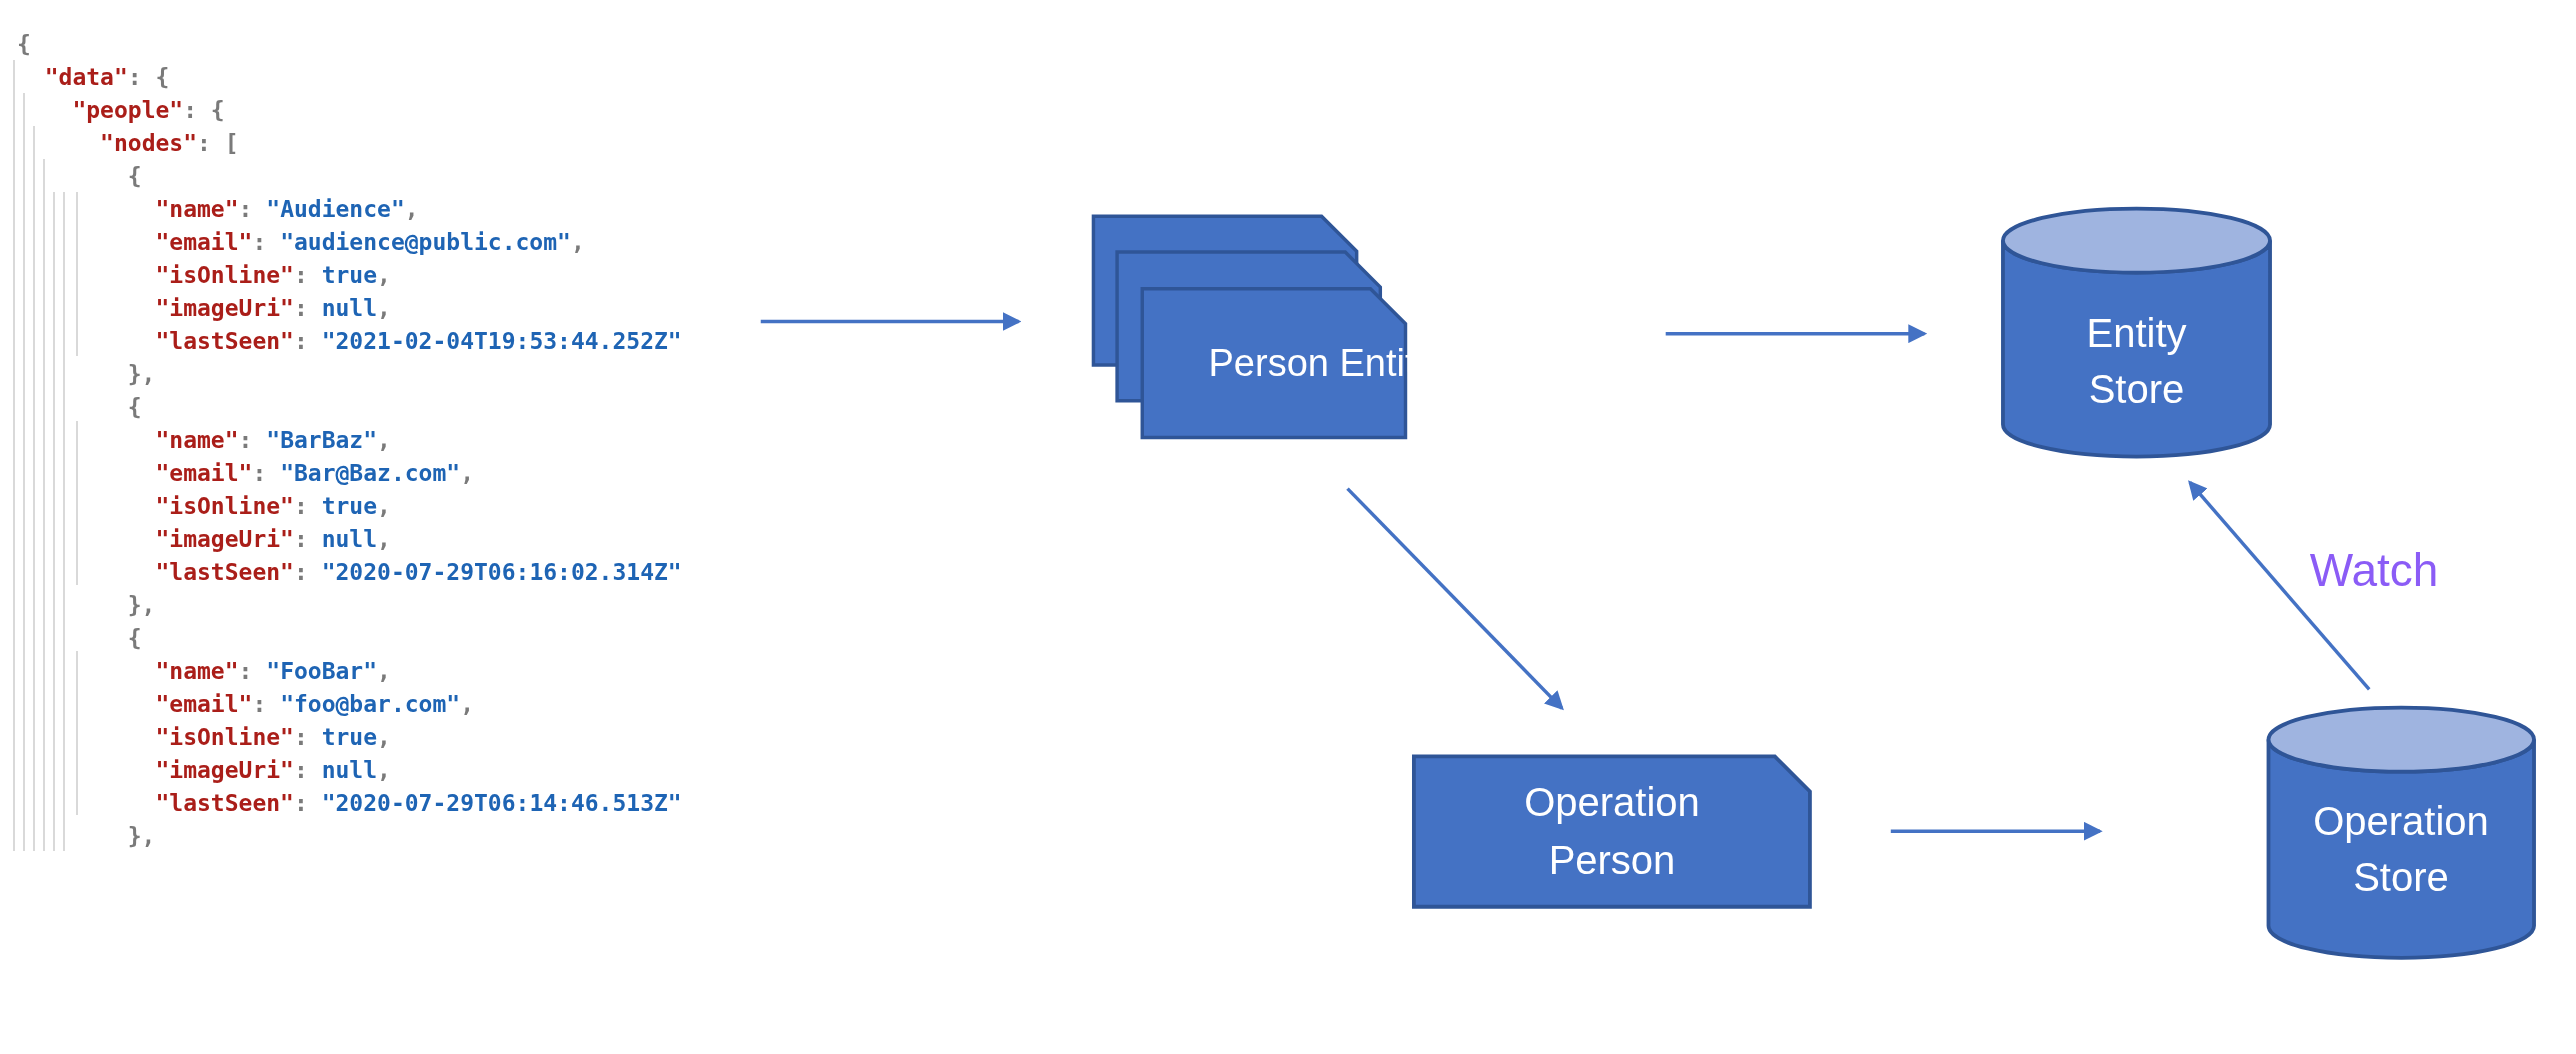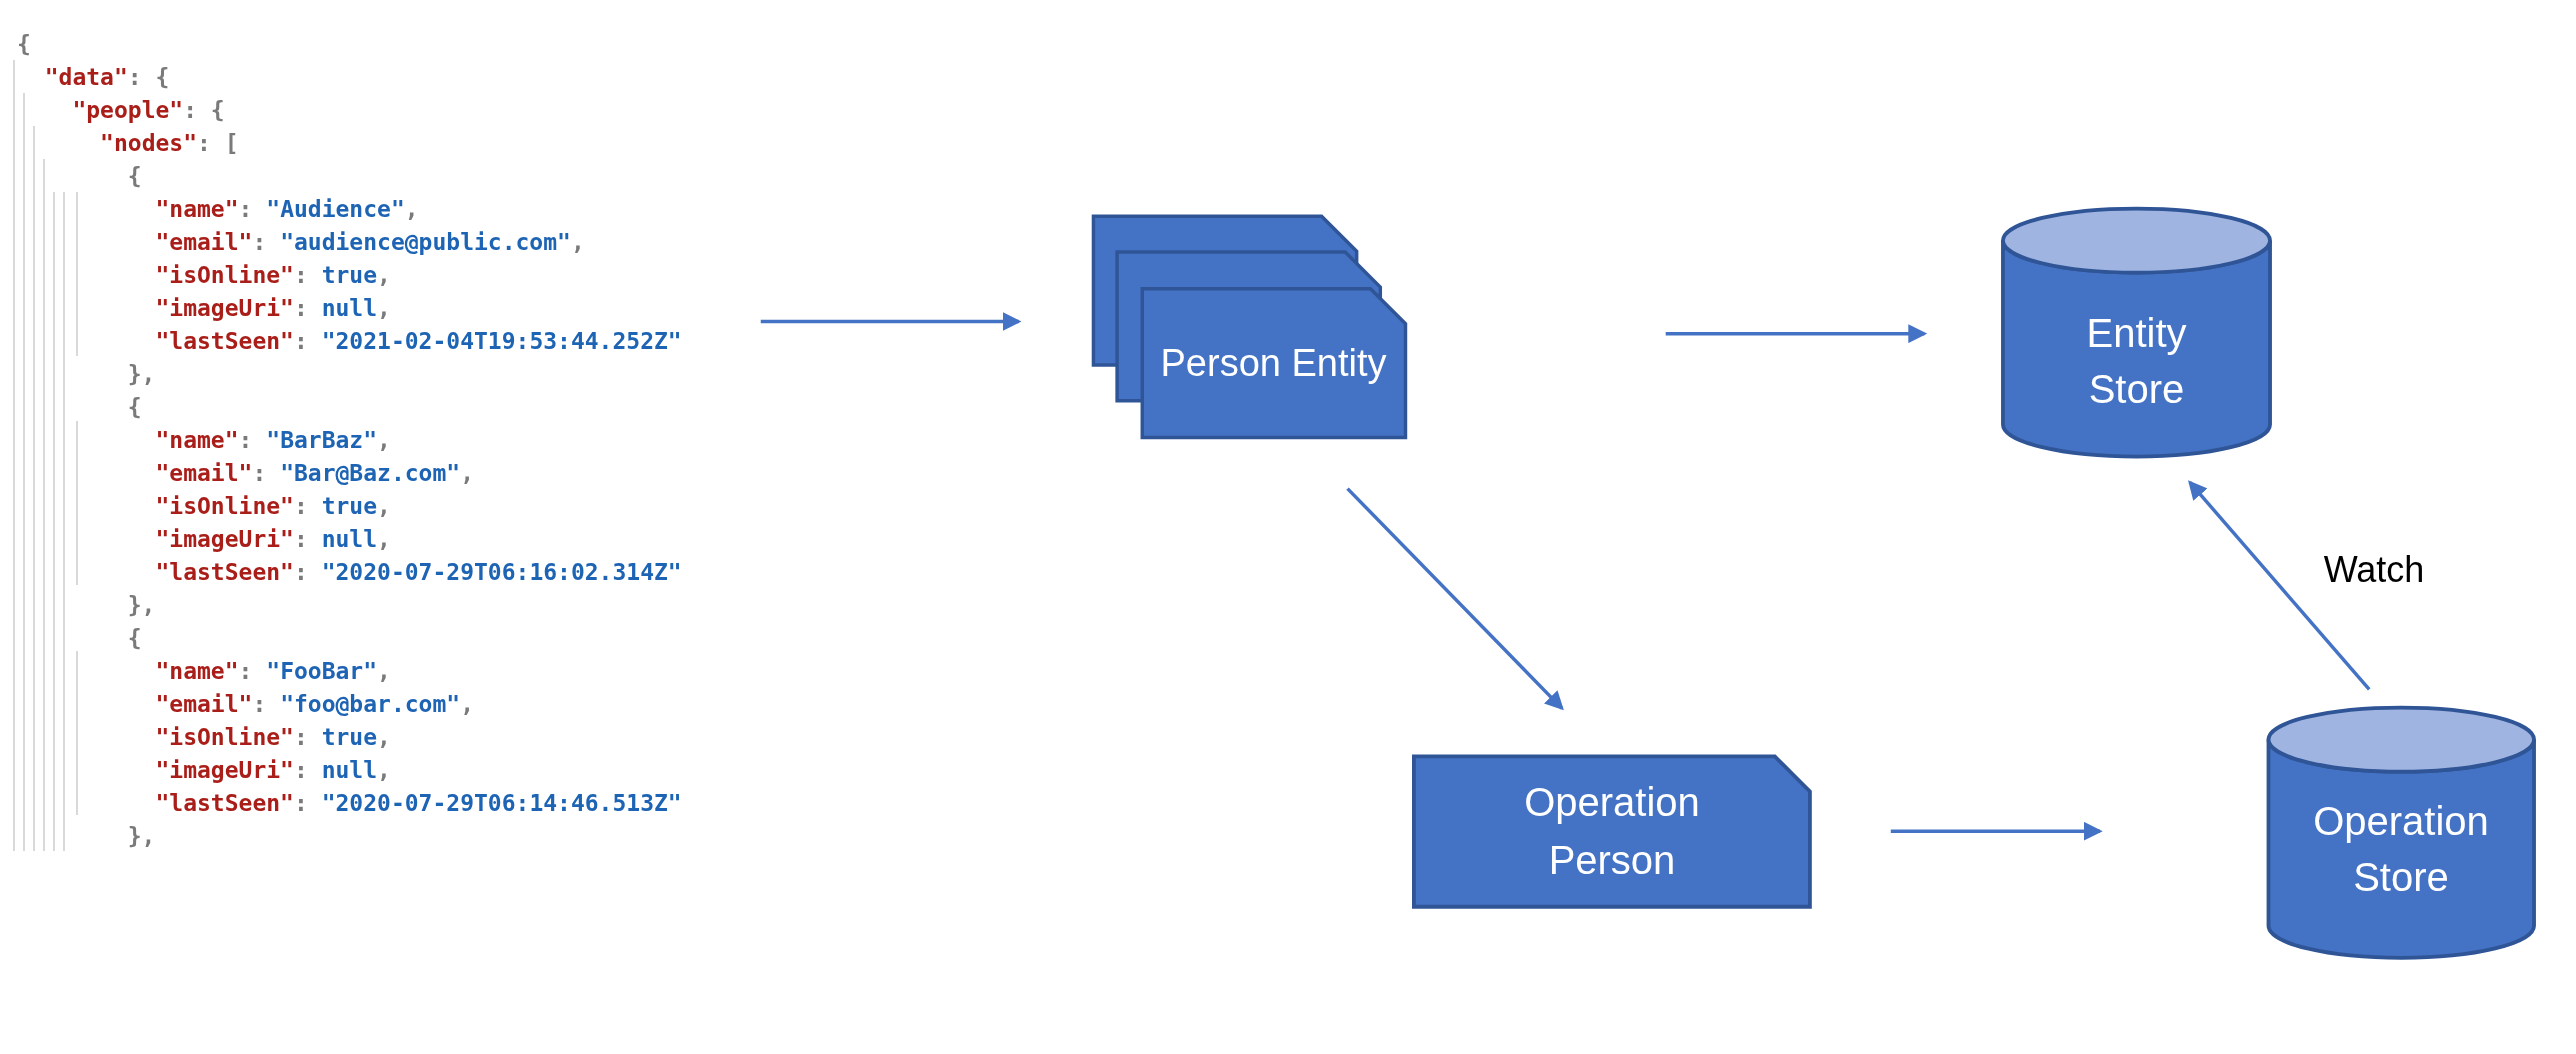--- a/index.html
+++ b/index.html
@@ -15,27 +15,27 @@
   .tok-p{color:#7A7A7A;}
 
   
   .guide{position:absolute;width:1.5px;background:#D9D9D9;}
 
   
   .shape-label{position:absolute;color:#ffffff;text-align:center;
                display:flex;flex-direction:column;align-items:center;justify-content:center;
                font-size:40px;line-height:56px;pointer-events:none;}
   .shape-label .ln{display:block;}
-  #person-entity-label{left:1142px;top:288px;width:263px;height:149px;font-size:38px;}
+  #person-entity-label{left:1142px;top:288px;width:263px;height:149px;font-size:38px;padding-left:48px;}
   #entity-store-label{left:2003px;top:305px;width:267px;height:111px;line-height:56px;}
   #operation-result-label{left:1414px;top:773px;width:396px;height:116px;line-height:58px;}
   #operation-store-label{left:2268px;top:792px;width:266px;height:113px;line-height:56px;}
   #watch-label{position:absolute;left:2252px;top:539px;width:244px;height:61px;
                display:flex;align-items:center;justify-content:center;
-               color:#000000;font-size:36px;}
+               color:#8b5cf6;font-size:46px;}
 
   svg{position:absolute;left:0;top:0;}
 </style>
 </head>
 <body>
 
 <div id="stage">
 
   <div>
     <div class="guide" style="left:13px;top:60px;height:791px;"></div>

